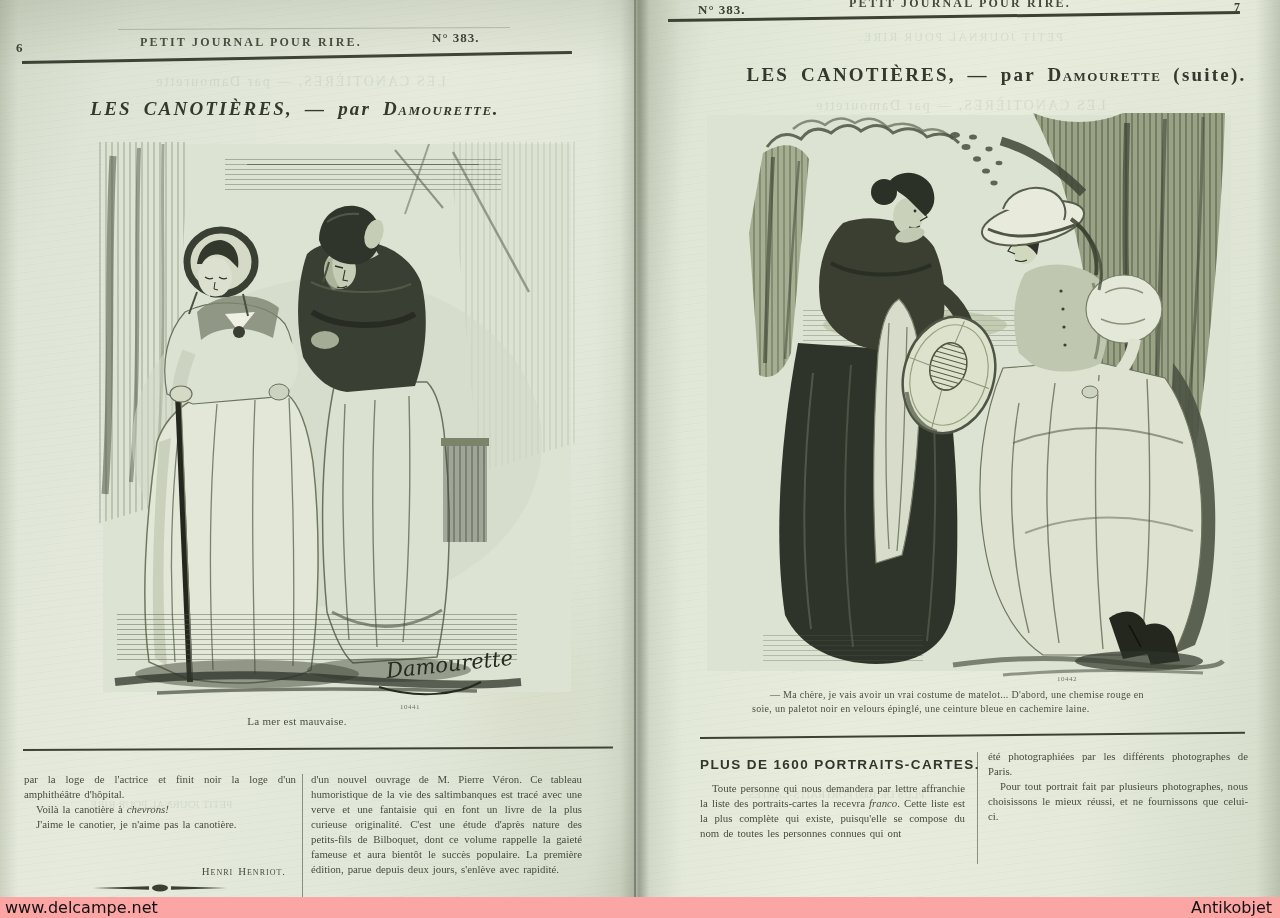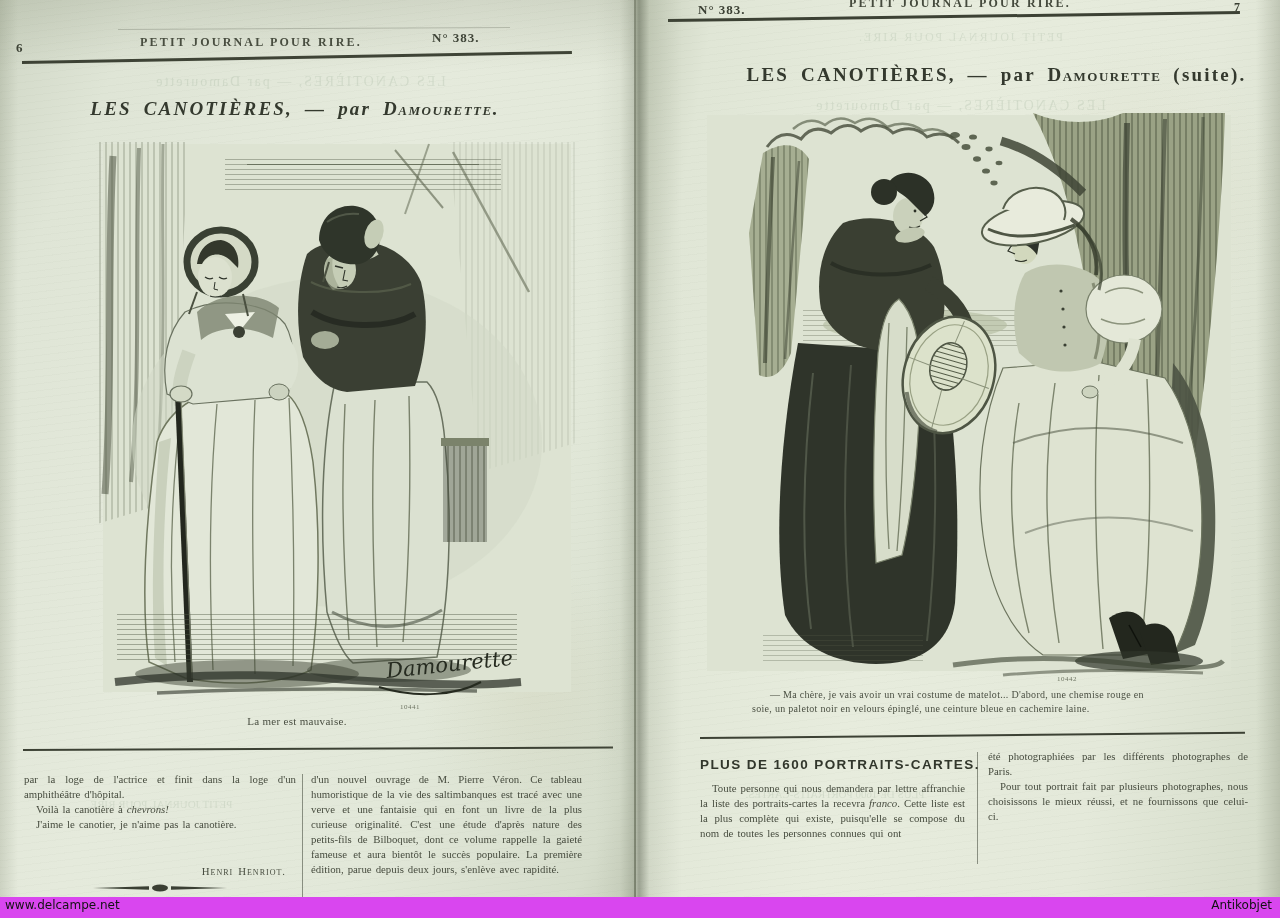--- a/index.html
+++ b/index.html
@@ -26,22 +26,22 @@
   .body i{}
   .sc2{font-variant:small-caps;}
   .byline{text-align:right;padding-right:10px;font-variant:small-caps;letter-spacing:1px;margin-top:32px;}
   .caption{font-size:11px;color:#4a4f42;letter-spacing:.3px;}
   .plate{position:absolute;font-size:7px;color:#6d7462;letter-spacing:.5px;}
   .ghost{position:absolute;color:#5e7d5e;opacity:.13;transform:scaleX(-1);filter:blur(.7px);
          text-align:center;white-space:nowrap;pointer-events:none;}
   .vdiv{position:absolute;width:1px;background:rgba(62,68,54,.55);}
   .section-head{font-family:"Liberation Sans",sans-serif;font-weight:bold;font-size:13.5px;
     letter-spacing:1.4px;color:#31362b;text-align:center;margin-bottom:9px;white-space:nowrap;}
-  #strip{position:absolute;left:0;top:897px;width:1280px;height:21px;background:#d946ef;
-    font-family:"DejaVu Sans",sans-serif;font-size:12px;color:#121212;}
+  #strip{position:absolute;left:0;top:897px;width:1280px;height:21px;background:#fca5a5;
+    font-family:"DejaVu Sans",sans-serif;font-size:16px;color:#121212;}
   #strip .wl{position:absolute;left:5px;top:1px;}
   #strip .wr{position:absolute;right:8px;top:1px;}
   .grain{position:absolute;inset:0;pointer-events:none;opacity:.05;
     background:repeating-linear-gradient(173deg,rgba(90,100,75,.5) 0 1px,transparent 1px 7px);}
   .stain{position:absolute;border-radius:50%;pointer-events:none;}
   figure{margin:0;padding:0;position:absolute;}
 </style>
 </head>
 <body>
 
@@ -162,21 +162,21 @@
       <path d="M282 545 C320 557 360 553 384 540" stroke="#262b20" stroke-width="2" fill="none"></path>
     </svg>
   </figure>
   <div class="plate" style="left:400px;top:703px;">10441</div>
   <div class="txt caption" style="left:147px;top:715px;width:300px;text-align:center;">La mer est mauvaise.</div>
 
   <div class="rule" style="left:23px;top:749px;width:590px;height:1.5px;transform:rotate(-.25deg);"></div>
   <div class="ghost" style="left:40px;top:798px;width:240px;font-size:11px;"><span>PETIT JOURNAL POUR RIRE.</span></div>
 
   <div class="txt body" style="left:24px;top:772px;width:272px;">
-    <span>par la loge de l'actrice et finit dans la loge d'un amphithéâtre d'hôpital.</span>
+    <span>par la loge de l'actrice et finit noir la loge d'un amphithéâtre d'hôpital.</span>
     <span class="ind"><span>Voilà la canotière à </span><i>chevrons!</i></span>
     <span class="ind">J'aime le canotier, je n'aime pas la canotière.</span>
     <div class="byline">Henri Henriot.</div>
     <div style="text-align:center;margin:3px 0 2px 0;">
       <svg width="150" height="10" viewBox="0 0 150 10">
           <polygon points="8,5 64,3.2 64,6.8" fill="#3a3f33"></polygon>
           <ellipse cx="75" cy="5" rx="8" ry="3.4" fill="#3a3f33"></ellipse>
           <polygon points="142,5 86,3.2 86,6.8" fill="#3a3f33"></polygon>
         </svg>
     </div>

